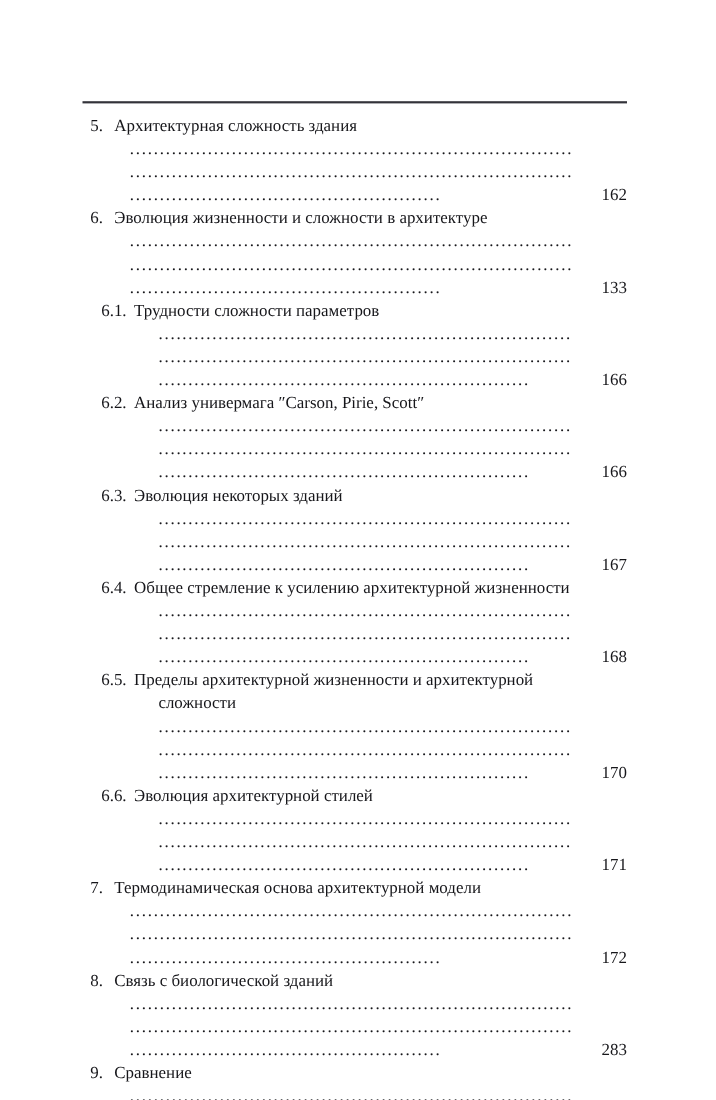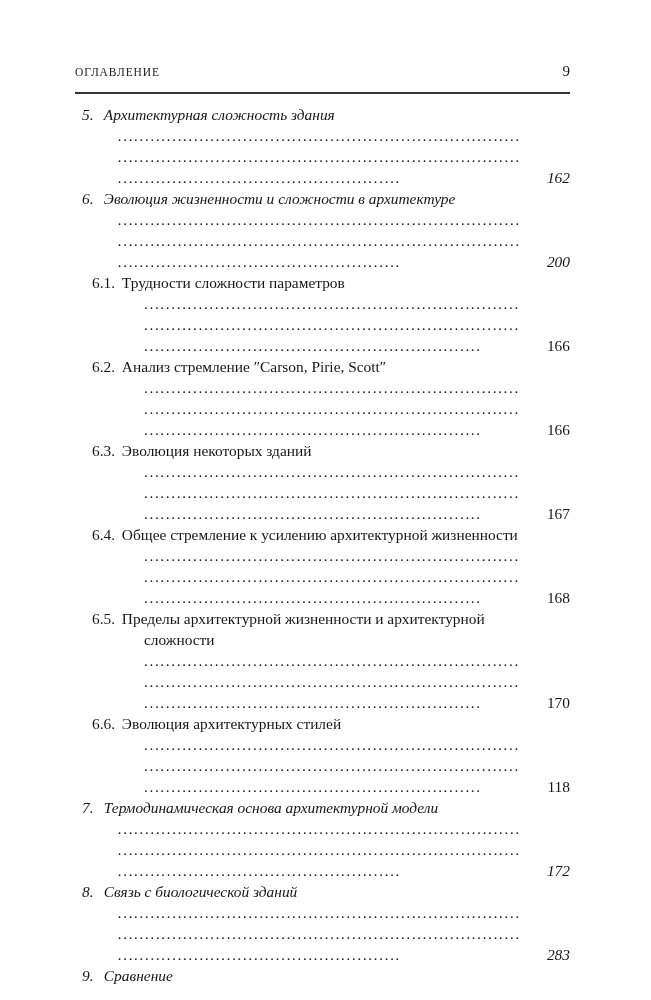--- a/index.html
+++ b/index.html
@@ -88,51 +88,47 @@
   .entry .folio {
     position: absolute;
     right: 0;
     bottom: 0;
     font-size: 15.4px;
     text-align: right;
     min-width: 30px;
   }
 
   
-  .lvl1 { margin-left: 25px; text-indent: -18px; padding-left: 18px; font-style: italic; }
+  .lvl1 { margin-left: 25px; text-indent: -18px; padding-left: 18px; }
   .lvl2 { margin-left: 43px; text-indent: -26px; padding-left: 26px; }
 
   
   .leader {
     display: inline;
     color: #16161a;
     letter-spacing: 1.6px;
     font-size: 15.4px;
     word-break: break-all;
     overflow-wrap: anywhere;
   }
 </style>
 </head>
 <body>
 
 <div class="page">
 
-  <div class="running-head">
-    <div class="rh-title">ОГЛАВЛЕНИЕ</div>
-    <div class="rh-folio">9</div>
-  </div>
   <div class="rule"></div>
 
   <div class="toc" id="toc-root">
       <div class="entry lvl1"><span class="num">5.</span> <span class="title">Архитектурная сложность здания</span> <span class="leader">........................................................................................................................................................................................................</span><span class="folio">162</span></div>
-      <div class="entry lvl1"><span class="num">6.</span> <span class="title">Эволюция жизненности и сложности в архитектуре</span> <span class="leader">........................................................................................................................................................................................................</span><span class="folio">200</span></div>
+      <div class="entry lvl1"><span class="num">6.</span> <span class="title">Эволюция жизненности и сложности в архитектуре</span> <span class="leader">........................................................................................................................................................................................................</span><span class="folio">133</span></div>
       <div class="entry lvl2"><span class="num">6.1.</span> <span class="title">Трудности сложности параметров</span> <span class="leader">........................................................................................................................................................................................................</span><span class="folio">166</span></div>
-      <div class="entry lvl2"><span class="num">6.2.</span> <span class="title">Анализ стремление ″Carson, Pirie, Scott″</span> <span class="leader">........................................................................................................................................................................................................</span><span class="folio">166</span></div>
+      <div class="entry lvl2"><span class="num">6.2.</span> <span class="title">Анализ универмага ″Carson, Pirie, Scott″</span> <span class="leader">........................................................................................................................................................................................................</span><span class="folio">166</span></div>
       <div class="entry lvl2"><span class="num">6.3.</span> <span class="title">Эволюция некоторых зданий</span> <span class="leader">........................................................................................................................................................................................................</span><span class="folio">167</span></div>
       <div class="entry lvl2"><span class="num">6.4.</span> <span class="title">Общее стремление к усилению архитектурной жизненности</span> <span class="leader">........................................................................................................................................................................................................</span><span class="folio">168</span></div>
       <div class="entry lvl2"><span class="num">6.5.</span> <span class="title">Пределы архитектурной жизненности и архитектурной сложности</span> <span class="leader">........................................................................................................................................................................................................</span><span class="folio">170</span></div>
-      <div class="entry lvl2"><span class="num">6.6.</span> <span class="title">Эволюция архитектурных стилей</span> <span class="leader">........................................................................................................................................................................................................</span><span class="folio">118</span></div>
+      <div class="entry lvl2"><span class="num">6.6.</span> <span class="title">Эволюция архитектурной стилей</span> <span class="leader">........................................................................................................................................................................................................</span><span class="folio">171</span></div>
       <div class="entry lvl1"><span class="num">7.</span> <span class="title">Термодинамическая основа архитектурной модели</span> <span class="leader">........................................................................................................................................................................................................</span><span class="folio">172</span></div>
       <div class="entry lvl1"><span class="num">8.</span> <span class="title">Связь с биологической зданий</span> <span class="leader">........................................................................................................................................................................................................</span><span class="folio">283</span></div>
       <div class="entry lvl1"><span class="num">9.</span> <span class="title">Сравнение</span> <span class="leader">........................................................................................................................................................................................................</span></div>
     </div>
 
 </div>
 
 </body></html>

